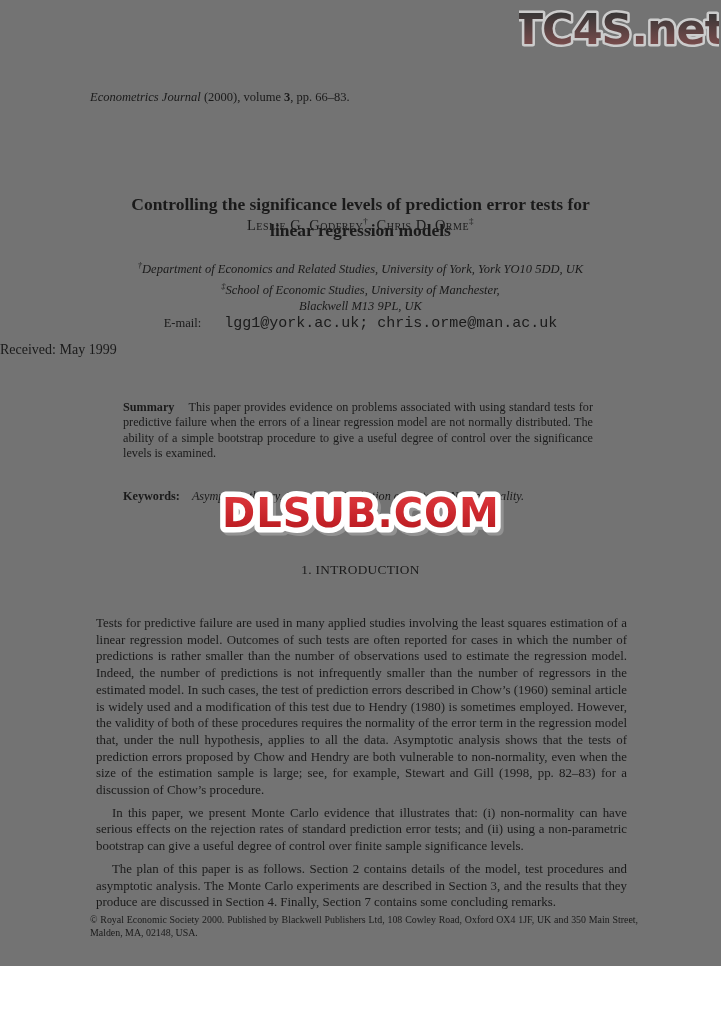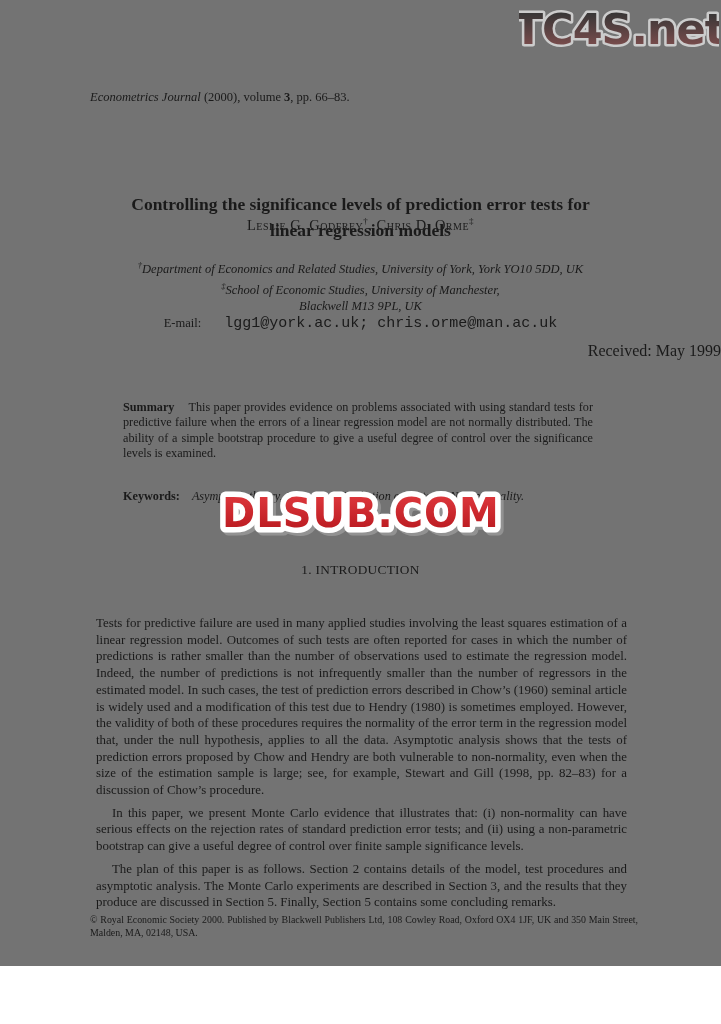--- a/index.html
+++ b/index.html
@@ -54,22 +54,22 @@
     font-style: italic;
     font-size: 12.5px;
     line-height: 16.5px;
   }
   .affiliations sup { font-size: 8.5px; }
   .email-line { font-style: normal; font-size: 12.5px; }
   .email-line .mono { font-family: Liberation Mono, monospace; font-size: 15px; margin-left: 20px; }
 
   .received {
     position: absolute; top: 342px; left: 0; right: 0;
-    text-align: right;
-    font-size: 16px;
+    text-align: left;
+    font-size: 14px;
   }
 
   
   .abstract {
     position: absolute; top: 400px; left: 123px; width: 470px;
     font-size: 12.2px;
     line-height: 15.3px;
     text-align: justify;
   }
   .abstract .label { font-weight: bold; padding-right: 14px; }
@@ -165,21 +165,21 @@
       <text x="156" y="49" text-anchor="middle" font-size="40" fill="#ffffff" stroke="#ffffff" stroke-width="11" stroke-linejoin="round" letter-spacing="1">DLSUB.COM</text>
       <text x="156" y="49" text-anchor="middle" font-size="40" fill="url(#dlgrad)" letter-spacing="1">DLSUB.COM</text>
     </svg>
   </div>
 
   <div class="section-heading">1. INTRODUCTION</div>
 
   <div class="body-text">
     <p>Tests for predictive failure are used in many applied studies involving the least squares estimation of a linear regression model.  Outcomes of such tests are often reported for cases in which the number of predictions is rather smaller than the number of observations used to estimate the regression model.  Indeed, the number of predictions is not infrequently smaller than the number of regressors in the estimated model.  In such cases, the test of prediction errors described in Chow’s (1960) seminal article is widely used and a modification of this test due to Hendry (1980) is sometimes employed.  However, the validity of both of these procedures requires the normality of the error term in the regression model that, under the null hypothesis, applies to all the data. Asymptotic analysis shows that the tests of prediction errors proposed by Chow and Hendry are both vulnerable to non-normality, even when the size of the estimation sample is large; see, for example, Stewart and Gill (1998, pp. 82–83) for a discussion of Chow’s procedure.</p>
     <p class="indent">In this paper, we present Monte Carlo evidence that illustrates that:  (i) non-normality can have serious effects on the rejection rates of standard prediction error tests; and (ii) using a non-parametric bootstrap can give a useful degree of control over finite sample significance levels.</p>
-    <p class="indent">The plan of this paper is as follows.  Section 2 contains details of the model, test procedures and asymptotic analysis.  The Monte Carlo experiments are described in Section 3, and the results that they produce are discussed in Section 5.  Finally, Section 5 contains some concluding remarks.</p>
+    <p class="indent">The plan of this paper is as follows.  Section 2 contains details of the model, test procedures and asymptotic analysis.  The Monte Carlo experiments are described in Section 3, and the results that they produce are discussed in Section 4.  Finally, Section 7 contains some concluding remarks.</p>
   </div>
 
   <div class="copyright">© Royal Economic Society 2000. Published by Blackwell Publishers Ltd, 108 Cowley Road, Oxford OX4 1JF, UK and 350 Main Street, Malden, MA, 02148, USA.</div>
 
   <div class="wm-traders">
     <svg class="wm-svg" width="336" height="52" viewBox="0 0 336 52">
       <defs>
         <linearGradient id="trgrad" x1="0" y1="0" x2="0" y2="1">
           <stop offset="0" stop-color="#e18a8d"></stop>
           <stop offset="1" stop-color="#cf5a60"></stop>

